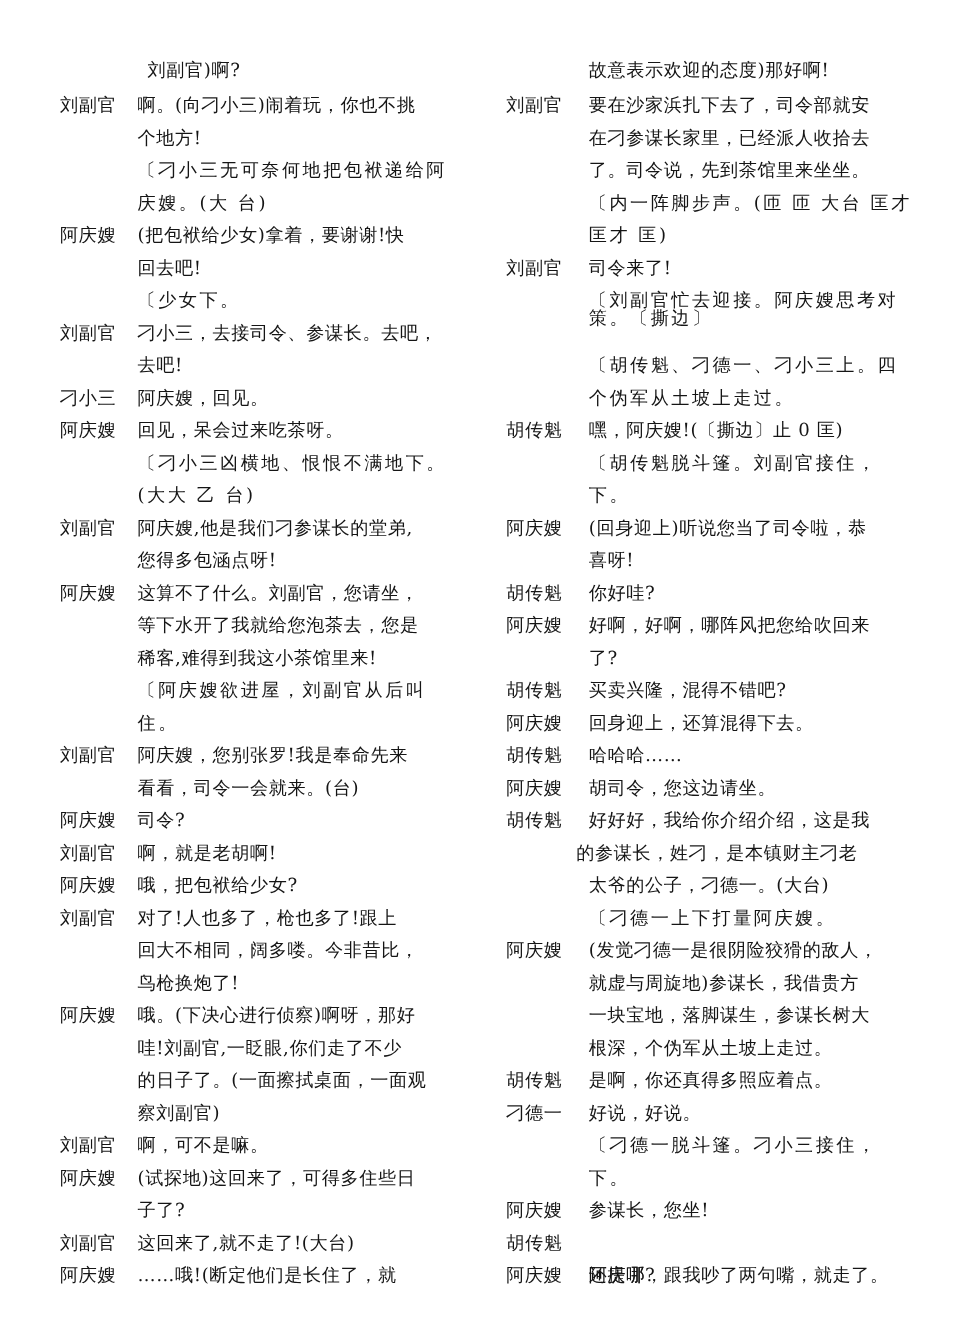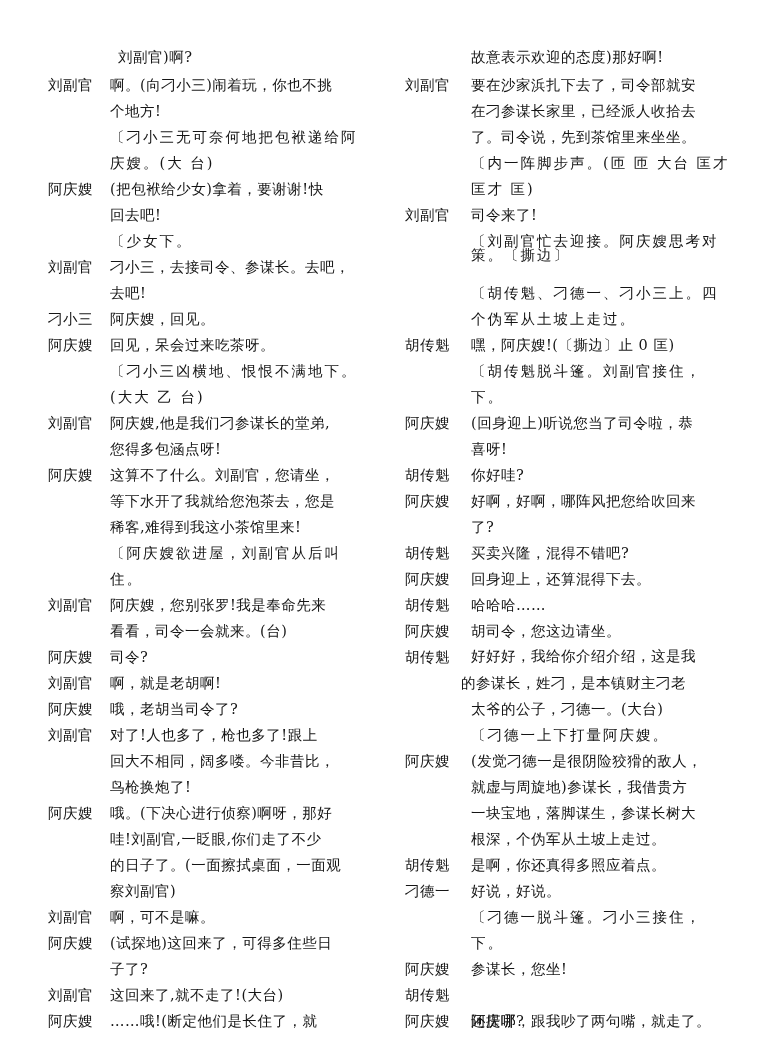--- a/index.html
+++ b/index.html
@@ -76,21 +76,21 @@
     <div>
       <div class="speaker" style="left: 48px; top: 648px;">阿庆嫂</div>
       <div class="line" style="left: 110px; top: 648px;">司令?</div>
     </div>
     <div>
       <div class="speaker" style="left: 48px; top: 674px;">刘副官</div>
       <div class="line" style="left: 110px; top: 674px;">啊，就是老胡啊!</div>
     </div>
     <div>
       <div class="speaker" style="left: 48px; top: 700px;">阿庆嫂</div>
-      <div class="line" style="left: 110px; top: 700px;">哦，老胡当司令了?</div>
+      <div class="line" style="left: 110px; top: 700px;">哦，把包袱给少女?</div>
     </div>
     <div>
       <div class="speaker" style="left: 48px; top: 726px;">刘副官</div>
       <div class="line" style="left: 110px; top: 726px;">对了!人也多了，枪也多了!跟上</div>
       <div class="line" style="left: 110px; top: 752px;">回大不相同，阔多喽。今非昔比，</div>
       <div class="line" style="left: 110px; top: 778px;">鸟枪换炮了!</div>
     </div>
     <div>
       <div class="speaker" style="left: 48px; top: 804px;">阿庆嫂</div>
       <div class="line" style="left: 110px; top: 804px;">哦。(下决心进行侦察)啊呀，那好</div>
@@ -175,21 +175,21 @@
     <div>
       <div class="speaker" style="left: 20px; top: 596px;">胡传魁</div>
       <div class="line" style="left: 86px; top: 596px;">哈哈哈……</div>
     </div>
     <div>
       <div class="speaker" style="left: 20px; top: 622px;">阿庆嫂</div>
       <div class="line" style="left: 86px; top: 622px;">胡司令，您这边请坐。</div>
     </div>
     <div>
       <div class="speaker" style="left: 20px; top: 648px;">胡传魁</div>
-      <div class="line" style="left: 86px; top: 648px; font-family: Liberation Mono, monospace;">好好好，我给你介绍介绍，这是我</div>
+      <div class="line" style="left: 86px; top: 648px;">好好好，我给你介绍介绍，这是我</div>
       <div class="line" style="left: 76px; top: 674px;">的参谋长，姓刁，是本镇财主刁老</div>
       <div class="line" style="left: 86px; top: 700px;">太爷的公子，刁德一。(大台)</div>
     </div>
     <div>
       <div class="line dir" style="left: 86px; top: 726px;">〔刁德一上下打量阿庆嫂。</div>
     </div>
     <div>
       <div class="speaker" style="left: 20px; top: 752px;">阿庆嫂</div>
       <div class="line" style="left: 86px; top: 752px;">(发觉刁德一是很阴险狡猾的敌人，</div>
       <div class="line" style="left: 86px; top: 778px;">就虚与周旋地)参谋长，我借贵方</div>

